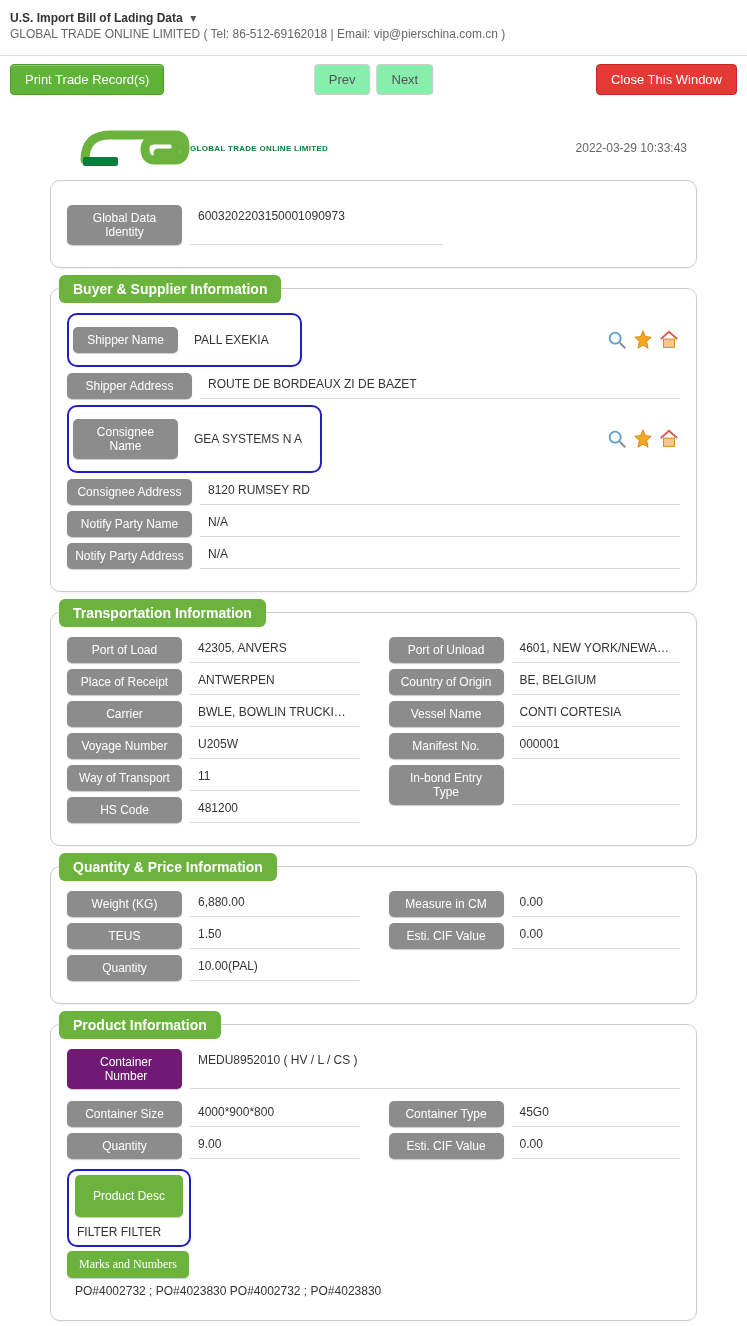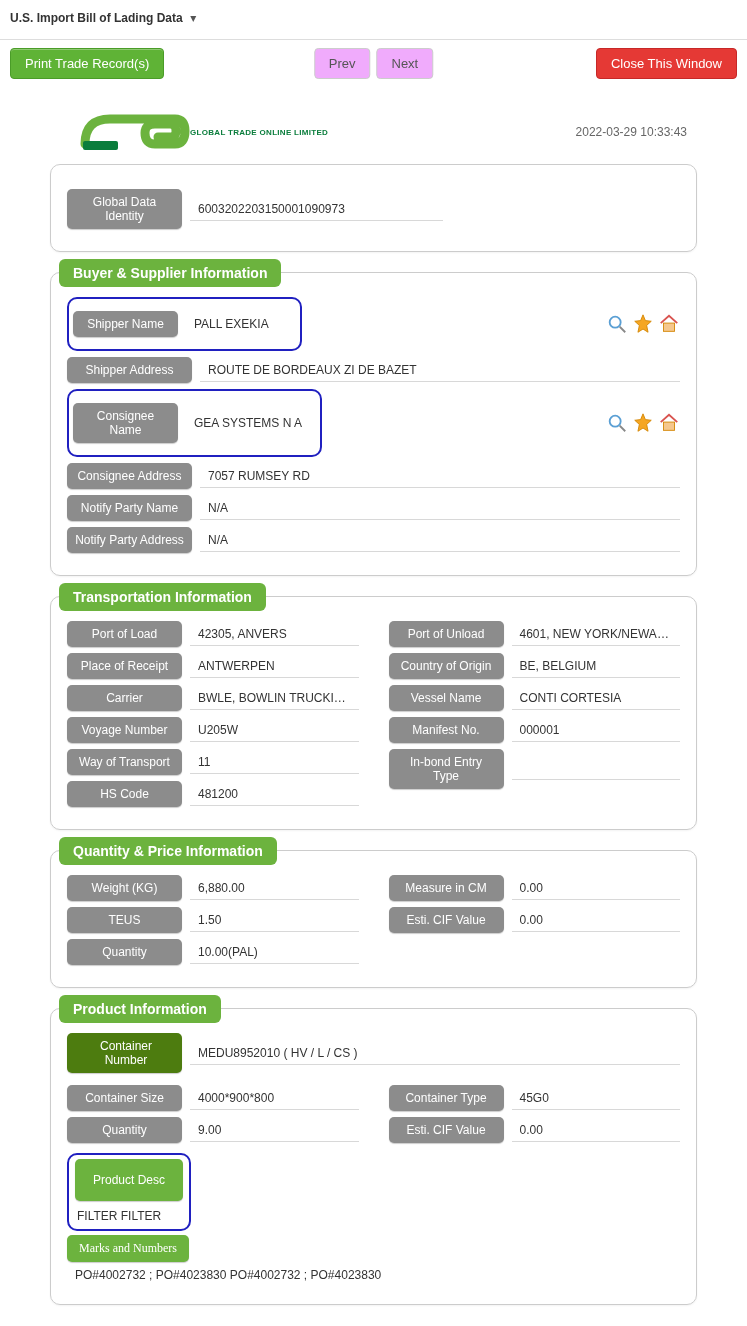--- a/index.html
+++ b/index.html
@@ -3,59 +3,60 @@
 <meta charset="utf-8">
 <style>
   * { box-sizing: border-box; margin: 0; padding: 0; }
   body { font-family: Arial, sans-serif; background: #fff; color: #333; font-size: 13px; }
   .header { padding: 10px 10px 6px 10px; }
   .header h1 { font-size: 12px; font-weight: bold; color: #333; display: inline-block; }
   .header .caret { font-size: 12px; color: #555; margin-left: 4px; }
   .header .sub { font-size: 12px; color: #666; margin-top: 2px; }
   .divider { border-top: 1px solid #ddd; margin: 8px 0; }
   .toolbar { display: flex; align-items: center; padding: 0 10px 10px 10px; position: relative; }
-  .btn { padding: 7px 14px; border-radius: 4px; font-size: 13px; cursor: pointer; border: 1px solid #ccc; background: #f0abfc; color: #555; }
+  .btn { padding: 7px 14px; border-radius: 4px; font-size: 13px; cursor: pointer; border: 1px solid #ccc; background: #86efac; color: #555; }
   .btn-green { background: #5fb336; color: #fff; border: 1px solid #4a9c28; box-shadow: inset 0 1px 0 rgba(255,255,255,.3); }
   .btn-red { background: #e53935; color: #fff; border: 1px solid #c62828; }
   .toolbar .nav-group { position: absolute; left: 50%; transform: translateX(-50%); display: flex; gap: 6px; }
   .toolbar .close-wrap { margin-left: auto; }
   .page { padding: 0 30px 30px 30px; }
   .logo-row { display: flex; align-items: center; justify-content: space-between; padding: 20px 30px 10px 50px; }
   .logo { display: flex; align-items: center; }
   .logo-svg { width: 110px; height: 45px; }
   .logo-text { font-size: 8px; color: #0a7d3c; letter-spacing: 0.3px; font-weight: bold; margin-top: 2px; }
   .ts { font-size: 12px; color: #666; }
   .panel { border: 1px solid #ccc; border-radius: 10px; padding: 18px 16px 16px 16px; margin: 10px 20px 20px 20px; position: relative; box-shadow: 0 1px 2px rgba(0,0,0,.05); }
   .panel.no-title { margin-top: 0; }
   .panel-title { position: absolute; top: -14px; left: 8px; background: #6cb33e; color: #fff; padding: 6px 14px; border-radius: 6px; font-size: 14px; font-weight: bold; }
   .row2 { display: flex; gap: 30px; }
   .col { flex: 1; min-width: 0; }
-  .field { display: flex; align-items: center; margin: 6px 0; }
+  .field { display: flex; margin: 6px 0; }
   .label { background: #8c8c8c; color: #fff; padding: 6px 8px; border-radius: 5px; text-align: center; font-size: 12px; width: 115px; flex-shrink: 0; box-shadow: 0 1px 1px rgba(0,0,0,.2); }
-  .label.orange { background: #4d7c0f; padding-left: 11px; }
+  .label.orange { background: #701a75; padding-left: 11px; }
   .label.green-lbl { background: #6cb33e; }
   .value { flex: 1; padding: 4px 8px; border-bottom: 1px solid #d8d8d8; margin-left: 8px; font-size: 12px; color: #333; white-space: nowrap; overflow: hidden; text-overflow: ellipsis; min-height: 22px; }
   .value.noborder { border-bottom: none; }
   .highlight-box { border: 2px solid #2020c0; border-radius: 10px; padding: 12px 4px; display: inline-flex; align-items: center; }
   .highlight-box .label { width: 105px; }
   .icons { display: flex; gap: 4px; align-items: center; margin-left: auto; }
   .icon { width: 22px; height: 22px; display: inline-block; cursor: pointer; }
   .wide-field .label { width: 125px; }
   .marks-row { margin-top: 4px; }
   .marks-value { padding: 6px 8px; font-size: 12px; color: #333; }
   .prod-desc-wrap { border: 2px solid #2020c0; border-radius: 10px; padding: 4px 6px; display: inline-block; margin-top:4px; }
   .prod-desc-wrap .label { display: inline-block; width: auto; padding: 14px 18px; }
   .prod-desc-wrap .pv { padding: 8px 2px 2px 2px; font-size: 12px; }
 </style>
 </head>
 <body>
 
 <div class="header">
   <h1>U.S. Import Bill of Lading Data</h1>
   <span class="caret">▾</span>
+  <div class="sub">GLOBAL TRADE ONLINE LIMITED ( Tel: 86-512-69162018  |  Email: vip@pierschina.com.cn )</div>
 </div>
 <div class="divider"></div>
 
 <div class="toolbar">
   <button class="btn btn-green">Print Trade Record(s)</button>
   <div class="nav-group">
     <button class="btn">Prev</button>
     <button class="btn">Next</button>
   </div>
   <div class="close-wrap">
@@ -129,21 +130,21 @@
             </svg></span>
         <span class="icon"><svg viewBox="0 0 24 24">
               <path d="M3 11l9-8 9 8" fill="none" stroke="#d9534f" stroke-width="2"></path>
               <rect x="6" y="11" width="12" height="9" fill="#f5c78e" stroke="#d48806"></rect>
             </svg></span>
       </div>
     </div>
 
     <div class="field wide-field">
       <div class="label">Consignee Address</div>
-      <div class="value">7057 RUMSEY RD</div>
+      <div class="value">8120 RUMSEY RD</div>
     </div>
     <div class="field wide-field">
       <div class="label">Notify Party Name</div>
       <div class="value">N/A</div>
     </div>
     <div class="field wide-field">
       <div class="label">Notify Party Address</div>
       <div class="value">N/A</div>
     </div>
   </div>

